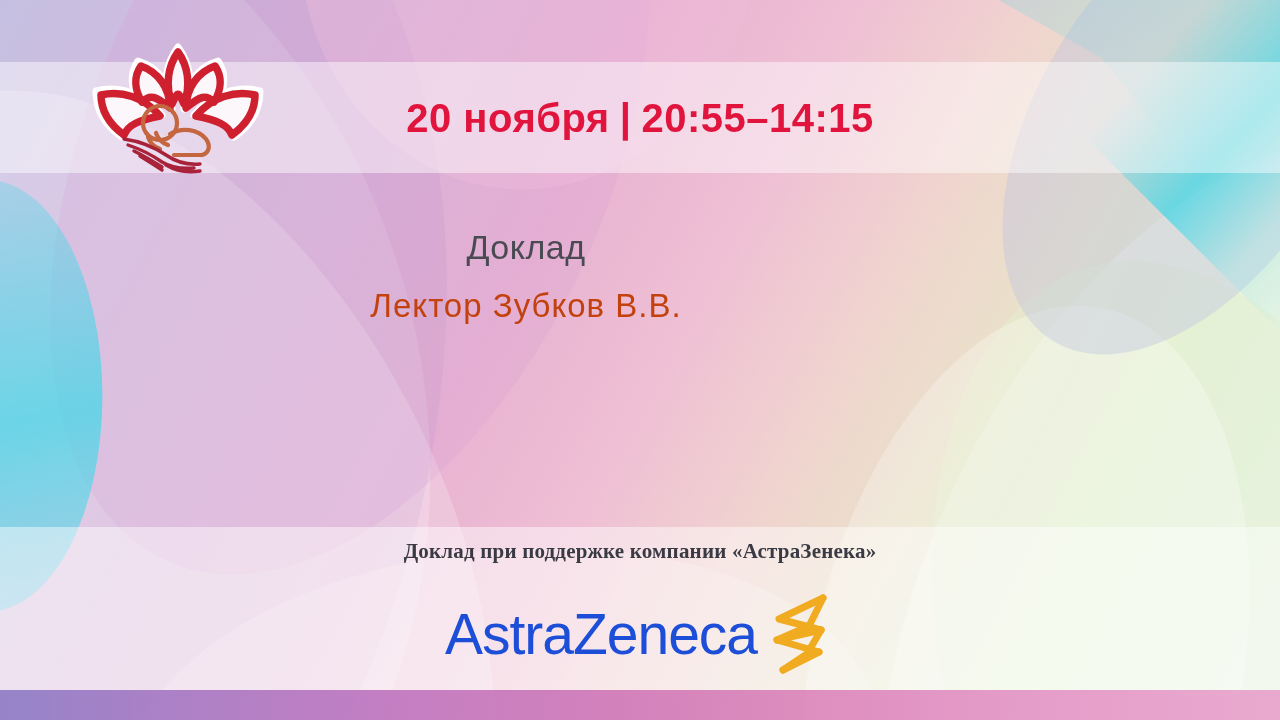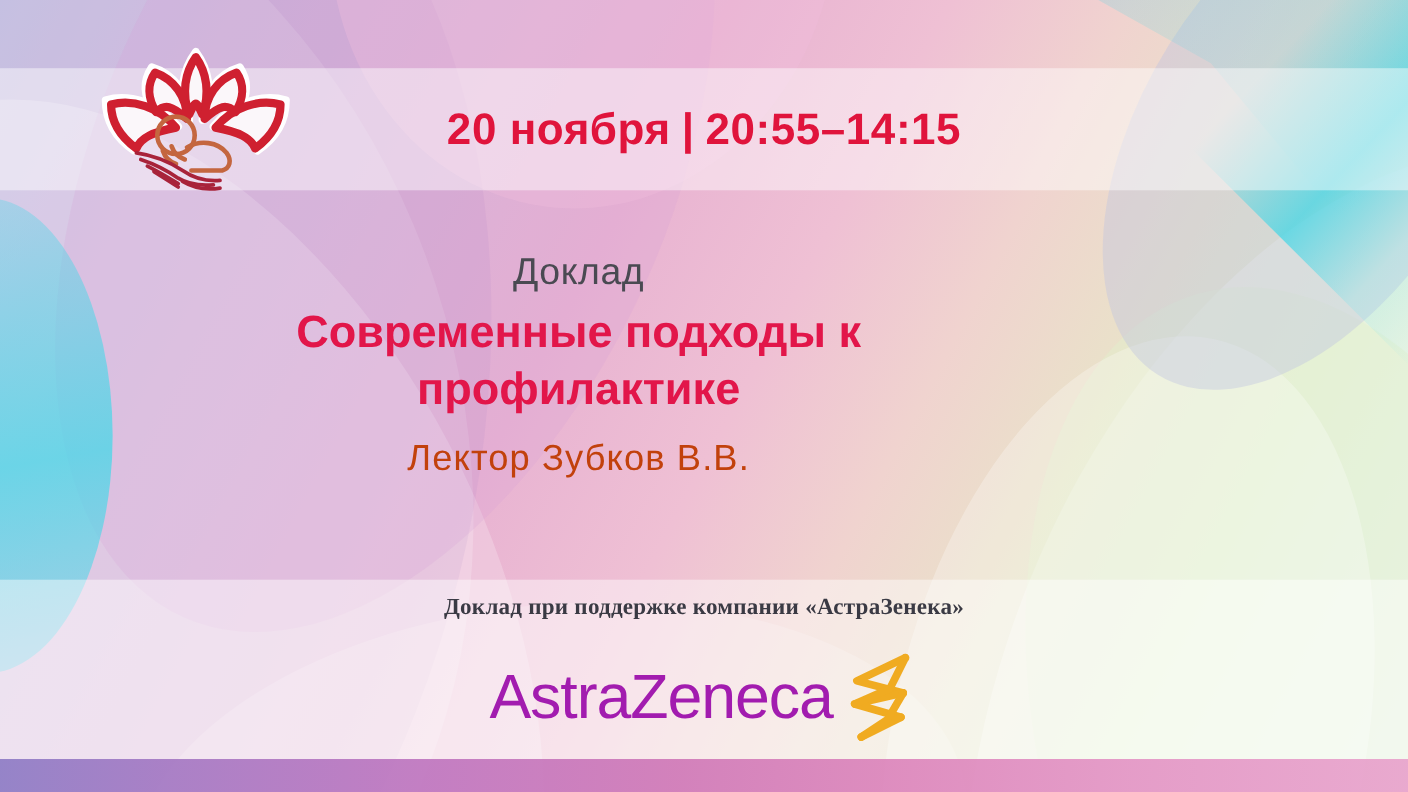--- a/index.html
+++ b/index.html
@@ -249,21 +249,21 @@
     left: 0;
     top: 592px;
     width: 1280px;
     display: flex;
     justify-content: center;
     align-items: center;
     gap: 4px;
   }
   .az-word {
     font-size: 57px;
-    color: #a21caf;
+    color: #1d4ed8;
     font-family: "Liberation Sans", sans-serif;
     letter-spacing: -1px;
     line-height: 1;
   }
   .az-mark {
     width: 72px;
     height: 84px;
     margin-left: 2px;
   }
   .az-mark svg { display: block; width: 100%; height: 100%; }
@@ -328,21 +328,20 @@
       </svg>
     </div>
 
     <div class="date-line">
       <span>20 ноября</span><span class="date-sep">|</span><span>20:55–14:15</span>
     </div>
 
     <div class="main-block">
       <div class="kicker">Доклад</div>
       <div class="talk-title">
-        <div>Современные подходы к профилактике</div>
       </div>
       <div class="lecturer">Лектор Зубков В.В.</div>
     </div>
 
     <div class="sponsor-line">Доклад при поддержке компании «АстраЗенека»</div>
 
     <div class="az-logo">
       <span class="az-word">AstraZeneca</span>
       <span class="az-mark">
         <svg viewBox="0 0 72 84" xmlns="http://www.w3.org/2000/svg">

